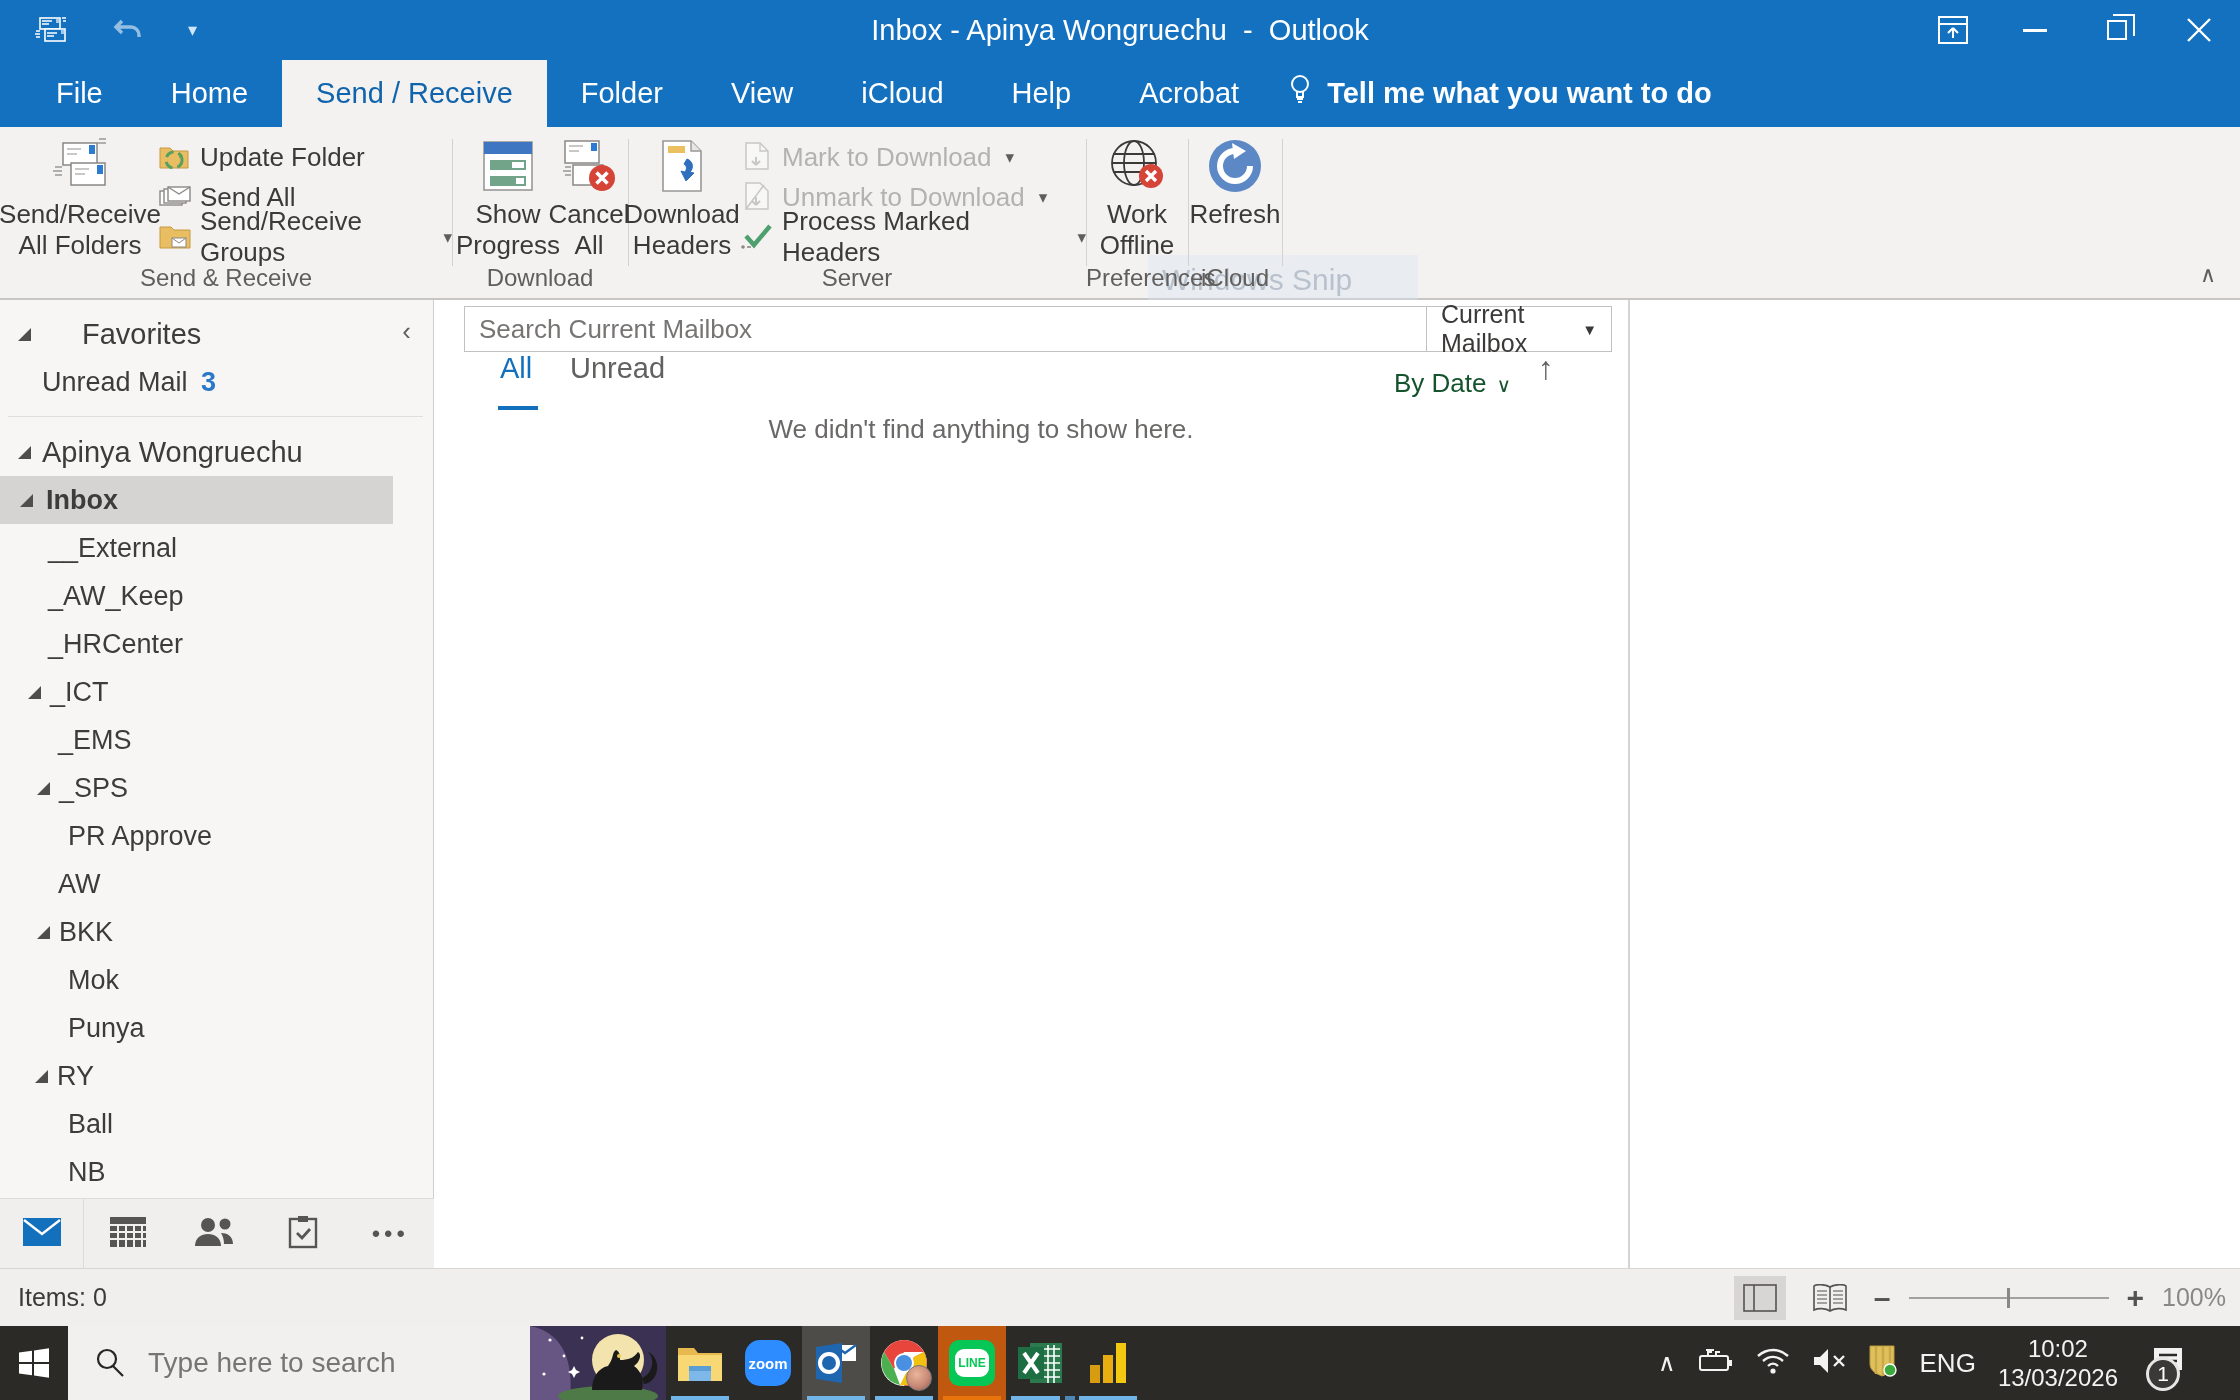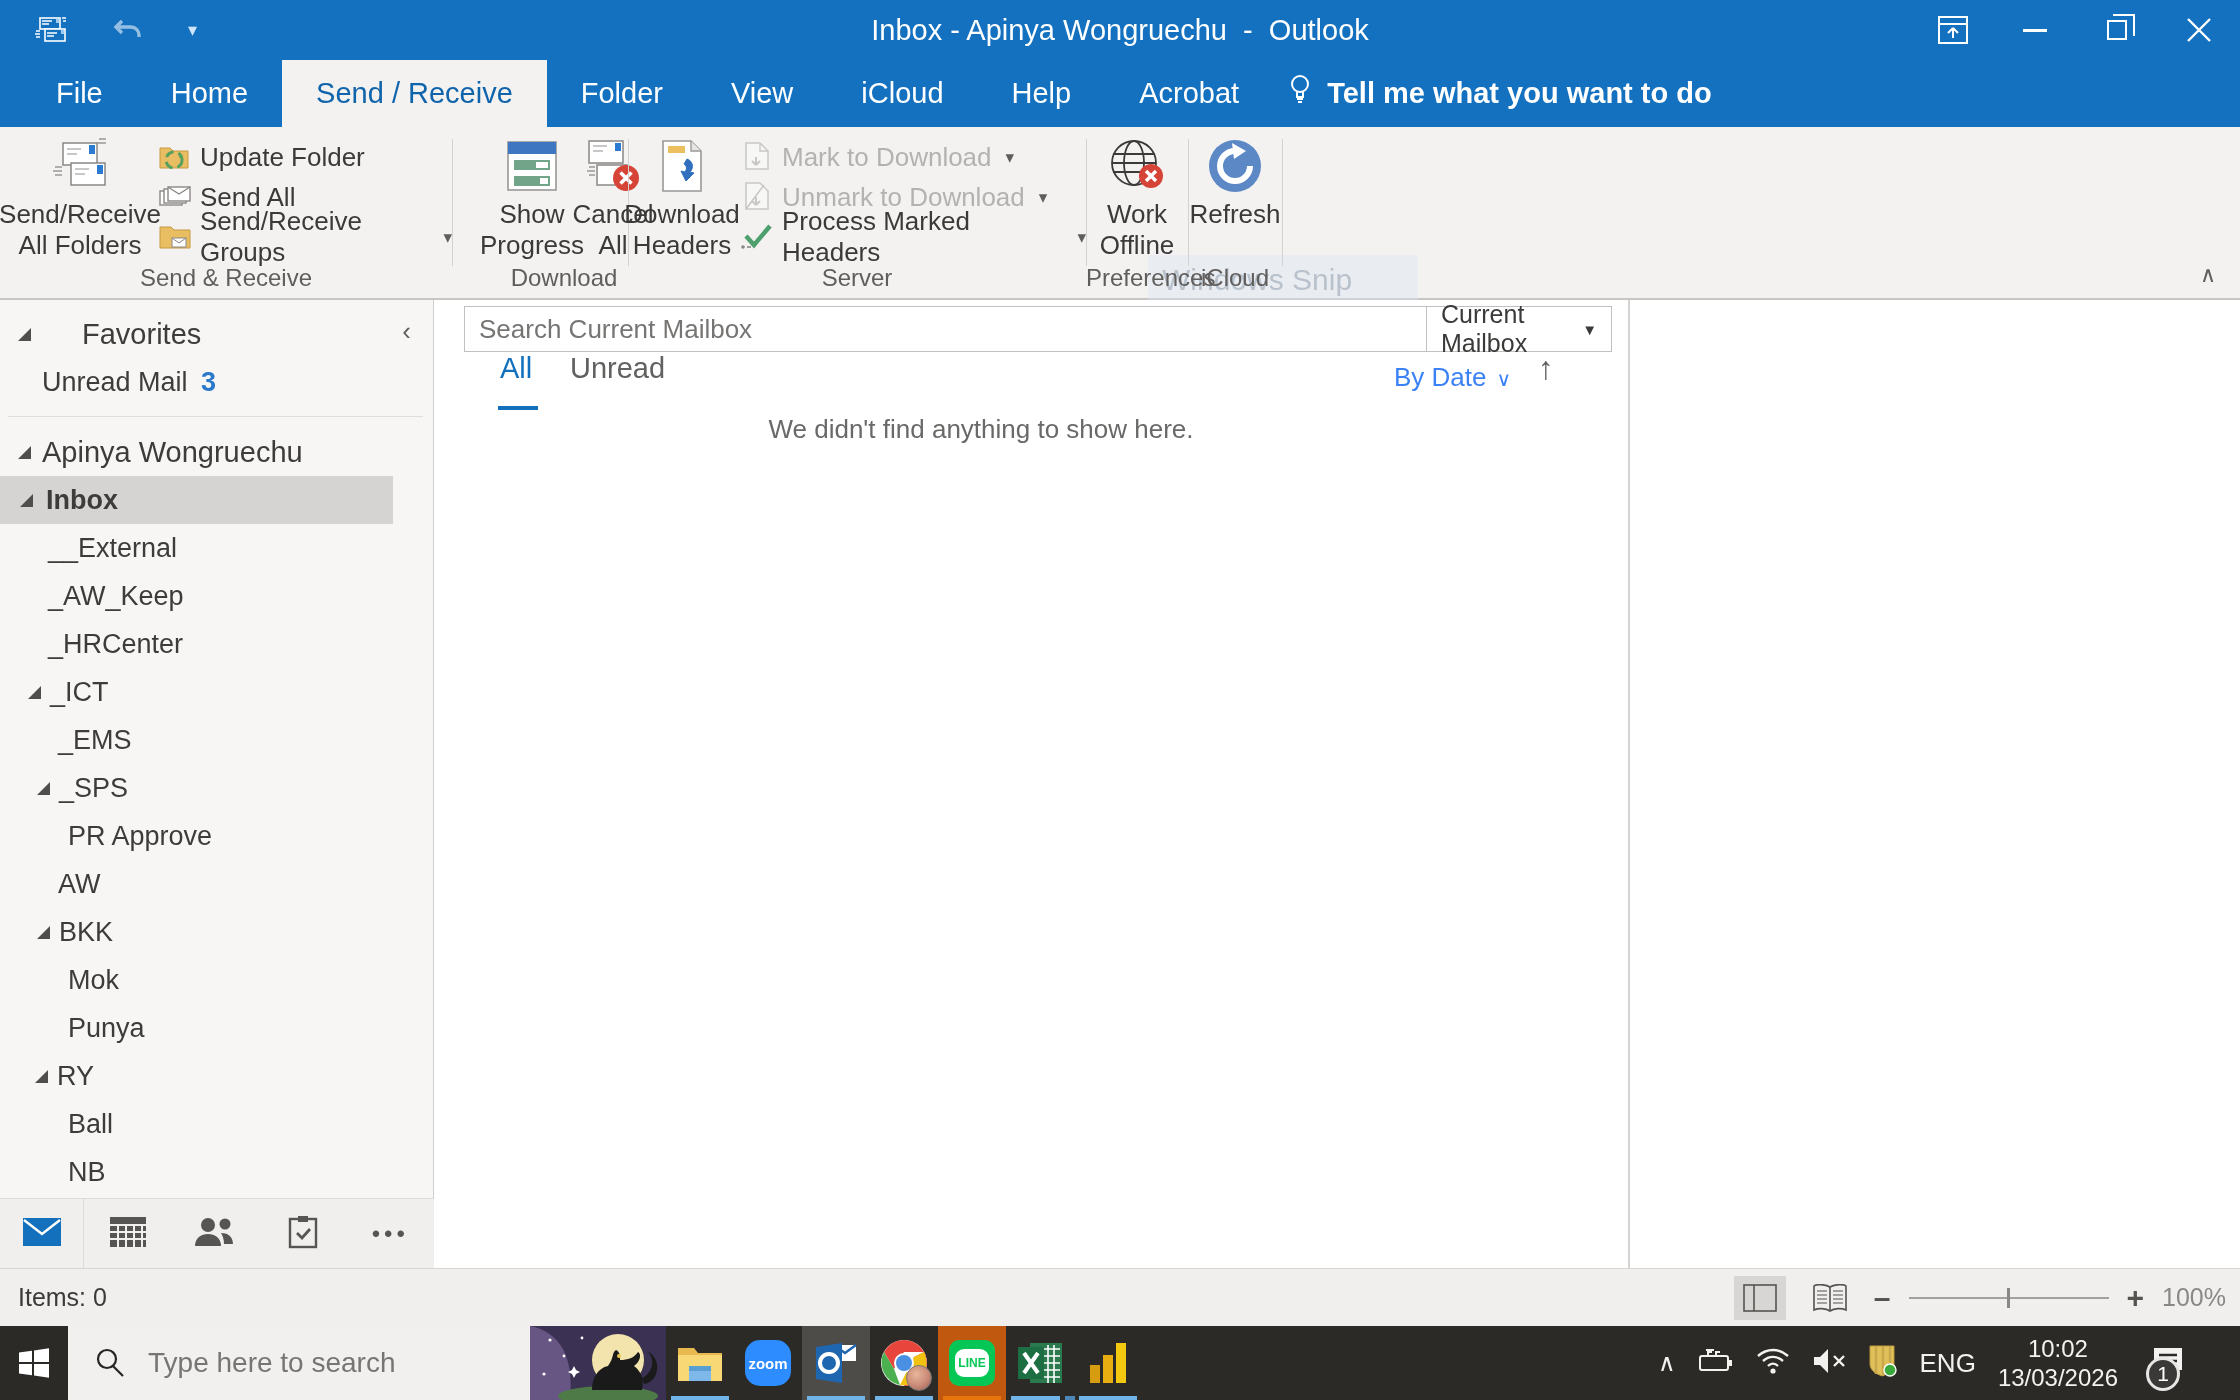--- a/index.html
+++ b/index.html
@@ -68,21 +68,21 @@
   .searchbox { position:absolute; left:30px; top:6px; width:1022px; height:46px; border:1px solid #c3c1bf; background:#fff; }
   .searchbox input { width:100%; height:100%; border:none; outline:none; font-family:"Liberation Sans",sans-serif; font-size:26px; color:#444; padding:0 60px 0 14px; background:transparent; }
   .searchbox input::placeholder { color:#777573; opacity:1; }
   .search-mag { position:absolute; right:10px; top:7px; }
   .scopebox { position:absolute; left:992px; top:6px; width:186px; height:46px; border:1px solid #c3c1bf; background:#fff; display:flex; align-items:center; padding:0 14px; font-size:25px; color:#3b3a39; cursor:default; }
   .scopebox .caret { margin-left:auto; font-size:15px; color:#3b3a39; }
   .viewtab { position:absolute; top:52px; font-size:29px; cursor:default; }
   .viewtab.all { left:66px; color:#1270bd; }
   .viewtab.unread { left:136px; color:#616160; }
   .tab-underline { position:absolute; left:64px; top:106px; width:40px; height:4px; background:#1270bd; }
-  .sortby { position:absolute; left:960px; top:62px; font-size:26px; color:#3b82f6; cursor:default; }
+  .sortby { position:absolute; left:960px; top:68px; font-size:26px; color:#14532d; cursor:default; }
   .sortby .caret { font-size:20px; margin-left:10px; }
   .sortdir { position:absolute; left:1104px; top:50px; font-size:32px; color:#616160; cursor:default; }
   .emptymsg { position:absolute; left:0; right:100px; top:114px; text-align:center; font-size:26px; color:#6a6968; }
 
   
   .readingpane { position:absolute; left:1628px; top:0; right:0; height:100%; background:#fff; border-left:2px solid #d6d4d2; }
 
   
   .statusbar { position:absolute; left:0; top:1268px; width:2240px; height:58px; background:#f0efee; border-top:1px solid #d8d6d4; display:flex; align-items:center; font-size:25px; color:#3b3a39; }
   .sb-items { padding-left:18px; }
@@ -255,21 +255,21 @@
             </svg>
         </span>
         <span>Send/Receive Groups</span>
         <span class="caret">▾</span>
       </div>
     </div>
     <div class="rg-label">Send &amp; Receive</div>
   </div>
   <div class="rg-sep" style="left:452px;"></div>
 
-  <div class="rgroup" style="left:476px;width:176px;padding-left:28px;">
+  <div class="rgroup" style="left:452px;width:176px;padding-left:28px;">
     <div class="bigbtn" style="left:10px;width:92px;">
       <span class="bicon">
         <svg width="56" height="56" viewBox="0 0 56 56">
             <rect x="4" y="4" width="48" height="48" fill="#fff" stroke="#9a9896" stroke-width="1.6"></rect>
             <rect x="4" y="4" width="48" height="12" fill="#3f76c2"></rect>
             <rect x="10" y="22" width="36" height="10" fill="#71a489"></rect>
             <rect x="32" y="24" width="12" height="6" fill="#fff"></rect>
             <rect x="10" y="38" width="36" height="10" fill="#71a489"></rect>
             <rect x="36" y="40" width="8" height="6" fill="#fff"></rect>
           </svg>

